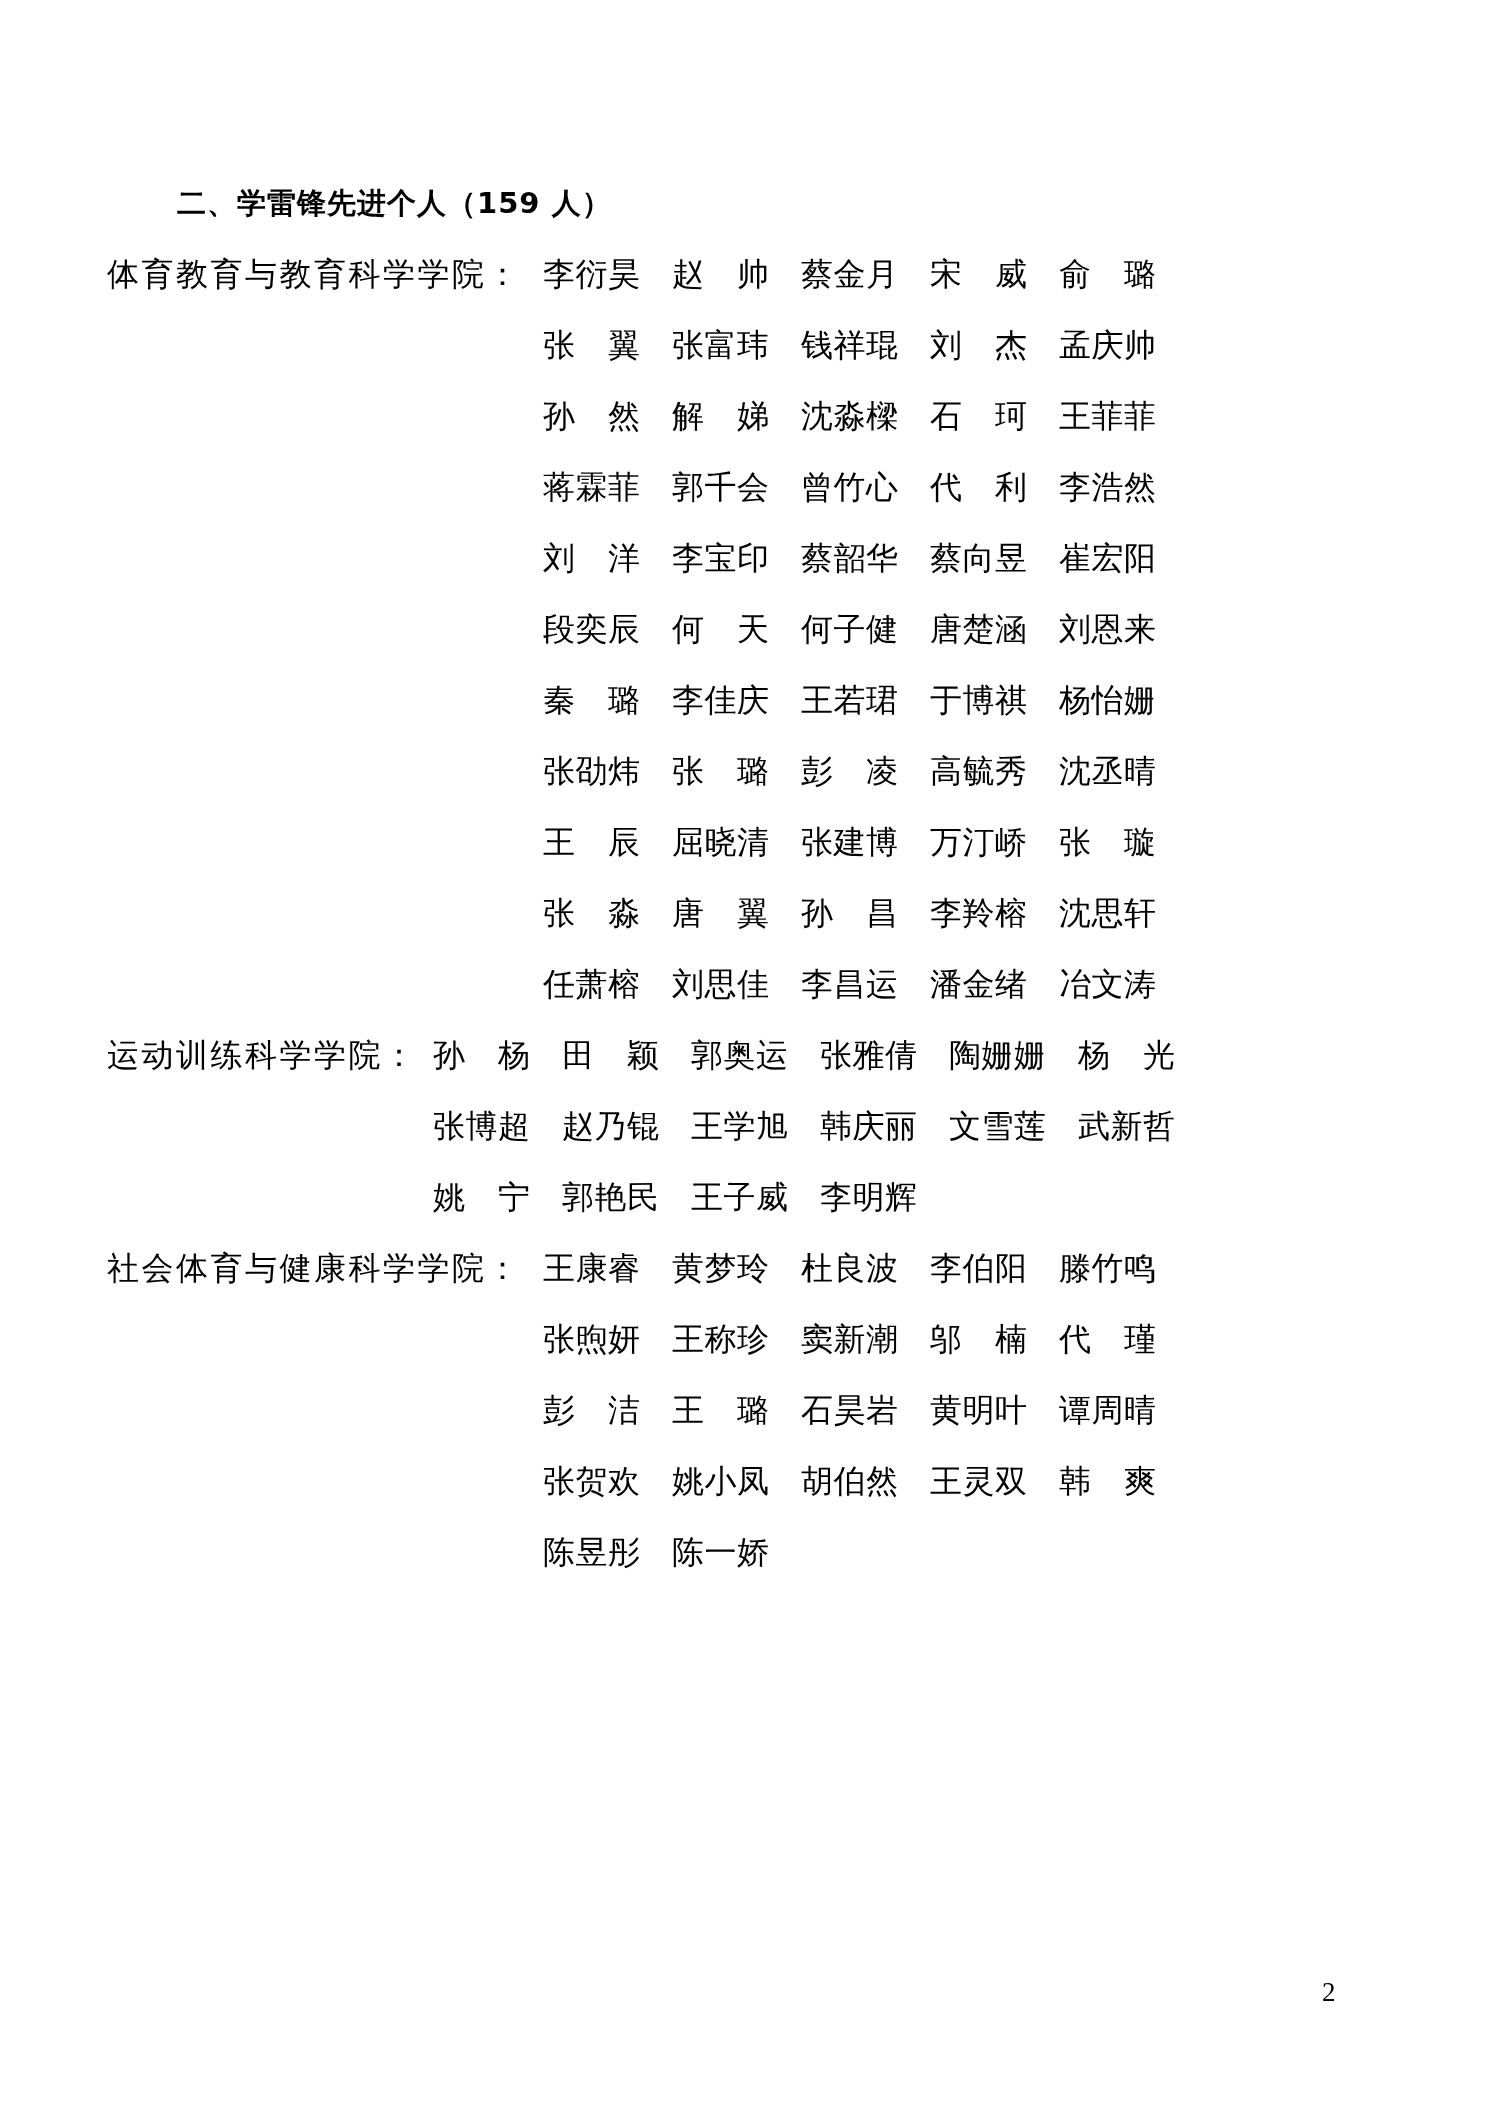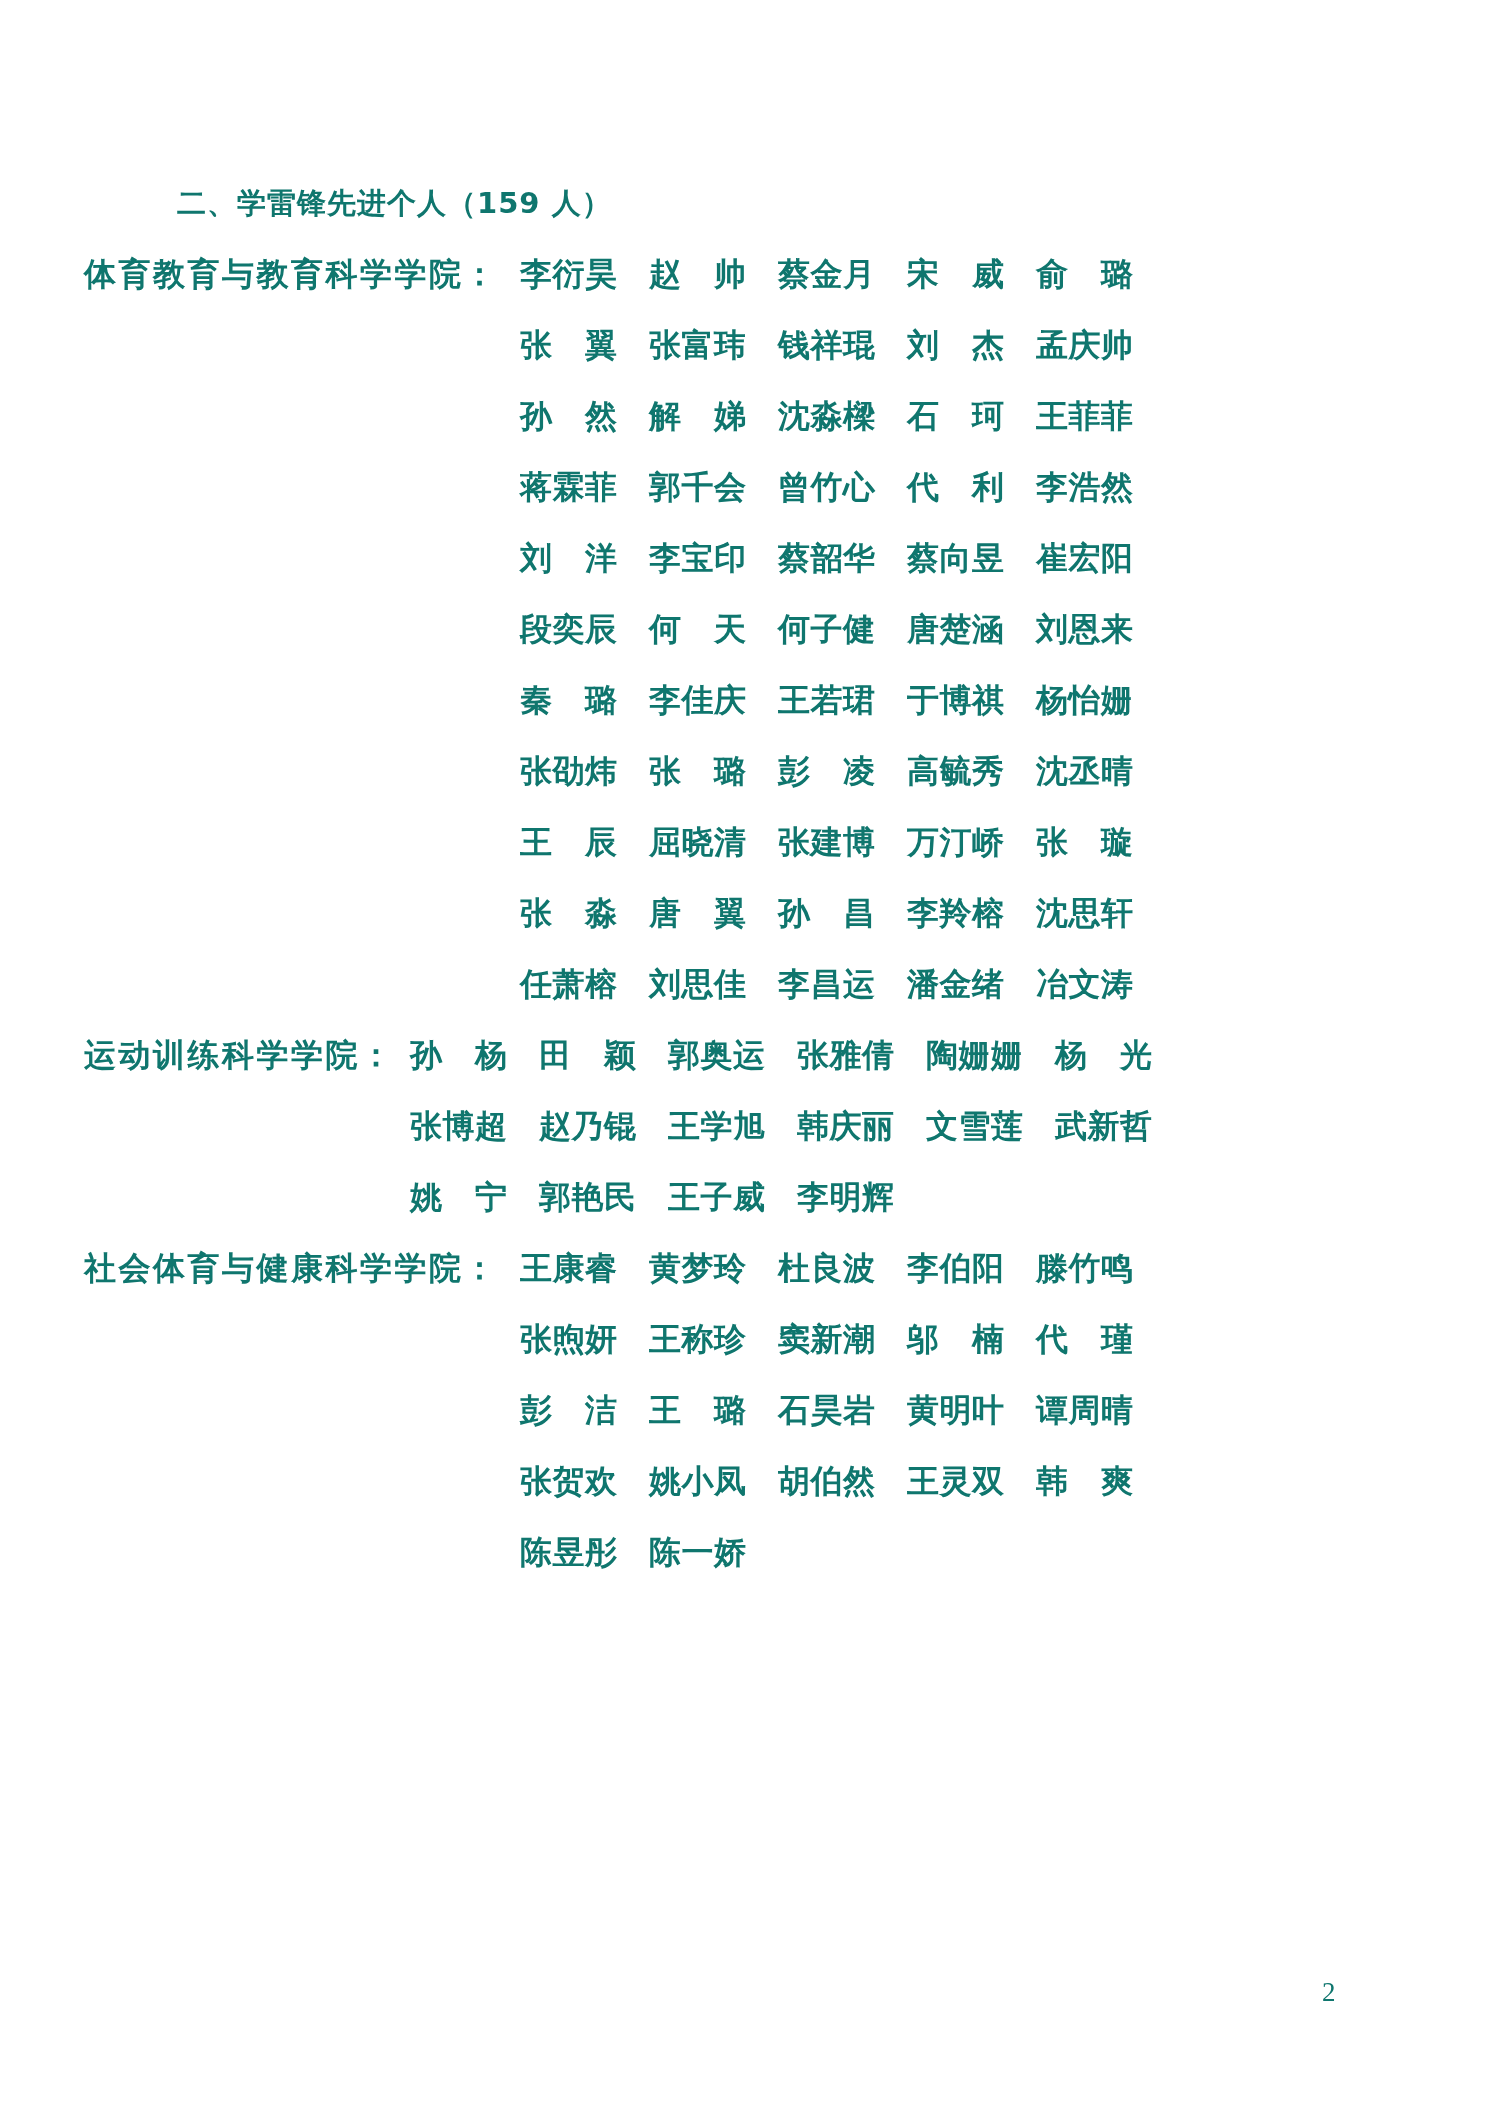--- a/index.html
+++ b/index.html
@@ -1,37 +1,36 @@
 <!DOCTYPE html>
 <html><head>
 <meta charset="utf-8">
 <style>
   html,body{margin:0;padding:0;background:#e8e8e8;}
   .page{
     position:relative;
     width:1499px;height:2121px;
     margin:0 auto;
     background:#ffffff;
-    color:#0f766e;
+    color:#000000;
     font-family:"Liberation Serif","DejaVu Serif",serif;
     overflow:hidden;
   }
   .doc-title{
     margin:0 0 0 177px;
     padding-top:168px;
     font-family:"DejaVu Sans","Liberation Sans",sans-serif;
     font-weight:bold;
     font-size:29px;
     line-height:71px;
     letter-spacing:1px;
     white-space:nowrap;
   }
   .content{
-    margin-left:84px;
-    font-weight:bold;
+    margin-left:107px;
   }
   .section{
     display:flex;
     align-items:flex-start;
   }
   .college-label{
     flex:0 0 auto;
     font-size:32px;
     line-height:71px;
     letter-spacing:2.5px;

